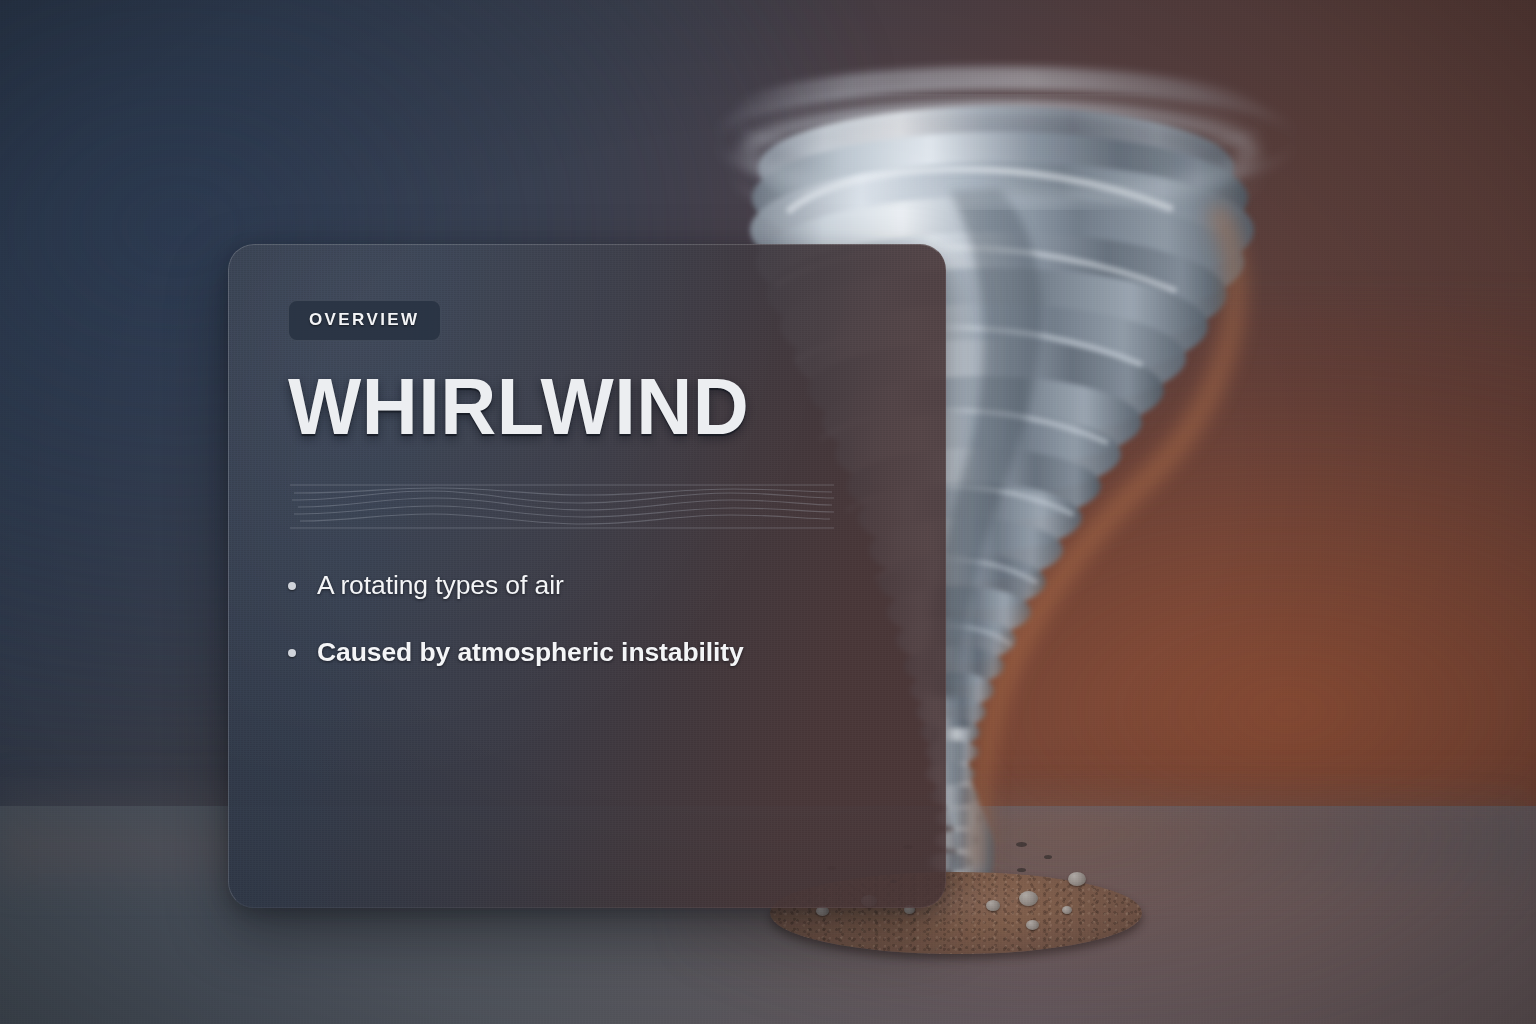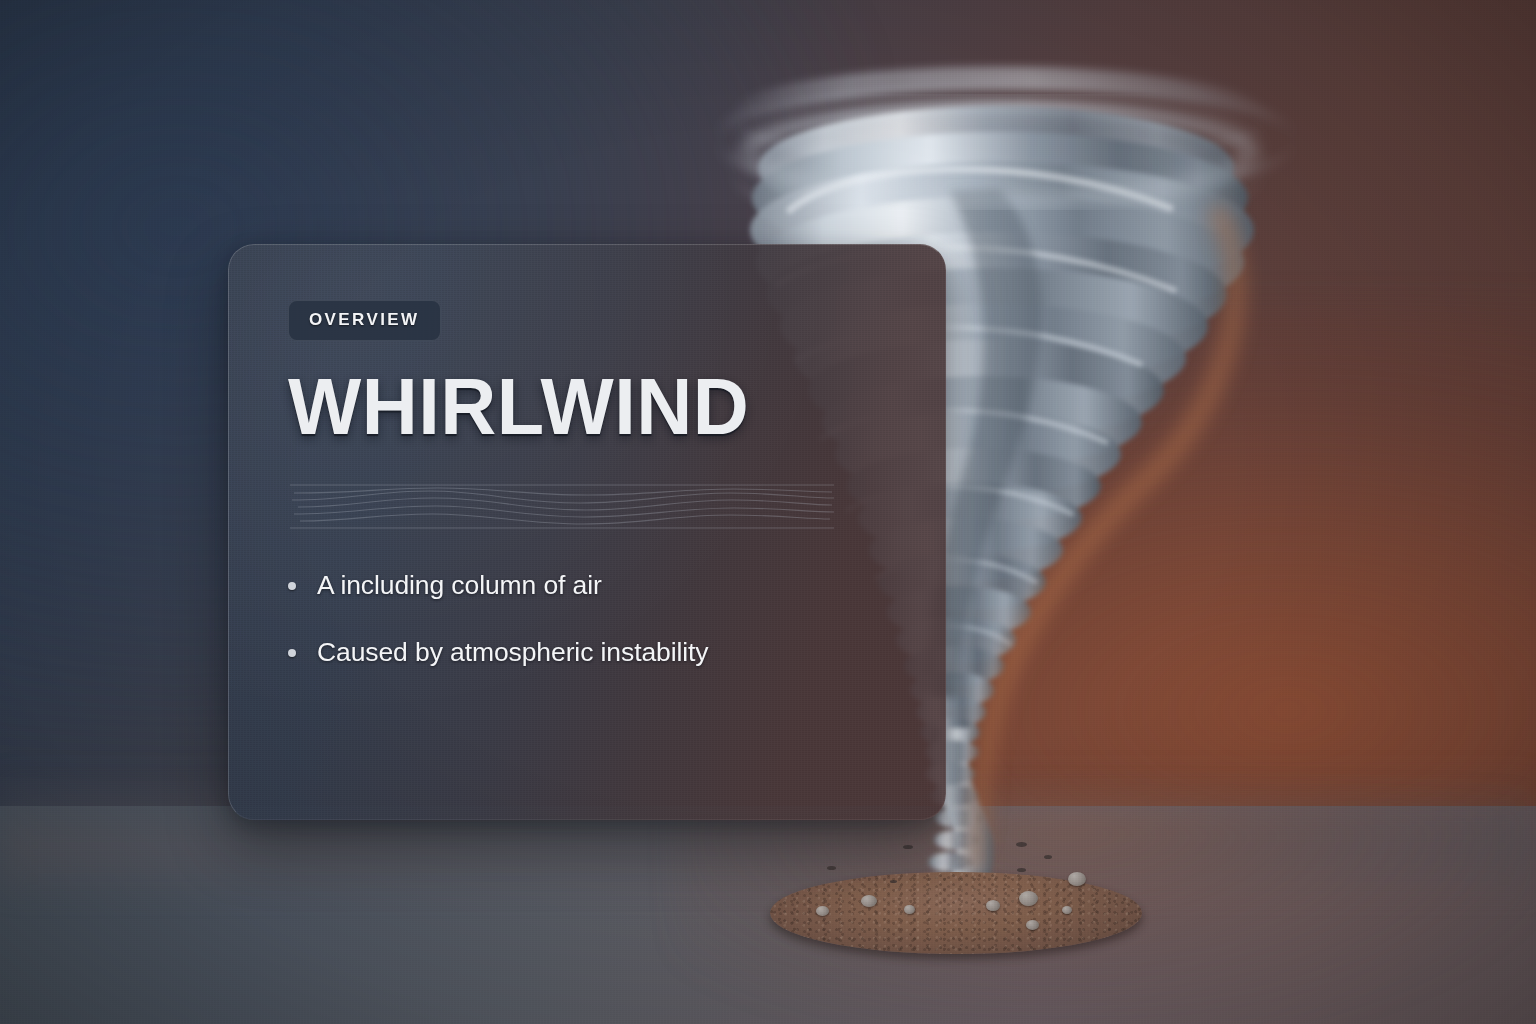--- a/index.html
+++ b/index.html
@@ -166,21 +166,21 @@
     border-radius: 50%;
     opacity: 0.75;
   }
 
   
   #card {
     position: absolute;
     left: 228px;
     top: 244px;
     width: 718px;
-    height: 576px;
+    height: 664px;
     border-radius: 26px;
     background:
       linear-gradient(106deg,
         rgba(52,62,79,0.955) 0%,
         rgba(50,59,75,0.95) 24%,
         rgba(55,56,67,0.94) 46%,
         rgba(62,53,58,0.93) 64%,
         rgba(68,52,54,0.92) 80%,
         rgba(70,51,52,0.90) 100%);
     box-shadow:
@@ -268,21 +268,21 @@
   .bullets li {
     position: relative;
     padding-left: 29px;
     margin-bottom: 29px;
     color: #f4f5f7;
     font-size: 26.5px;
     line-height: 1.42;
     letter-spacing: -0.1px;
     text-shadow: 0 1px 3px rgba(10,12,18,0.62);
   }
-  .bullets li:last-child { margin-bottom: 2px; }
+  .bullets li:last-child { margin-bottom: 2px; font-weight: bold; }
   .bullets li .dot {
     position: absolute;
     left: 0;
     top: 15px;
     width: 8px;
     height: 8px;
     border-radius: 50%;
     background: #cfd3da;
     box-shadow: 0 1px 2px rgba(0,0,0,0.5);
   }
@@ -458,21 +458,21 @@
             <path d="M6,33 C62,33 92,25 148,25 C206,25 232,36 296,36 C356,36 390,27 446,27 C492,27 520,31 546,31"></path>
             <path d="M12,40 C64,40 88,33 144,33 C200,33 234,43 296,43 C356,43 386,34 442,34 C490,34 518,38 542,38"></path>
             <path d="M2,47 H546"></path>
           </g>
         </svg>
       </div>
 
       <ul class="bullets">
         <li>
           <span class="dot"></span>
-          <span>A including column of air</span>
+          <span>A rotating types of air</span>
         </li>
         <li>
           <span class="dot"></span>
           <span>Caused by atmospheric instability</span>
         </li>
       </ul>
 
     </div>
   </div>
 

